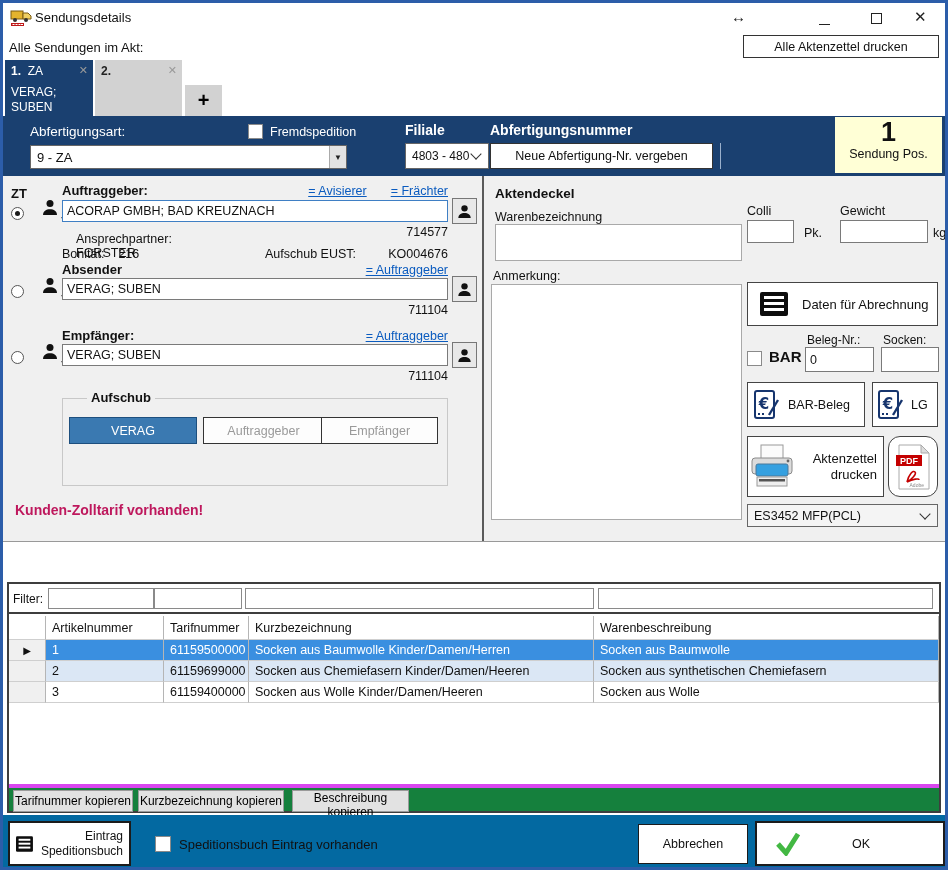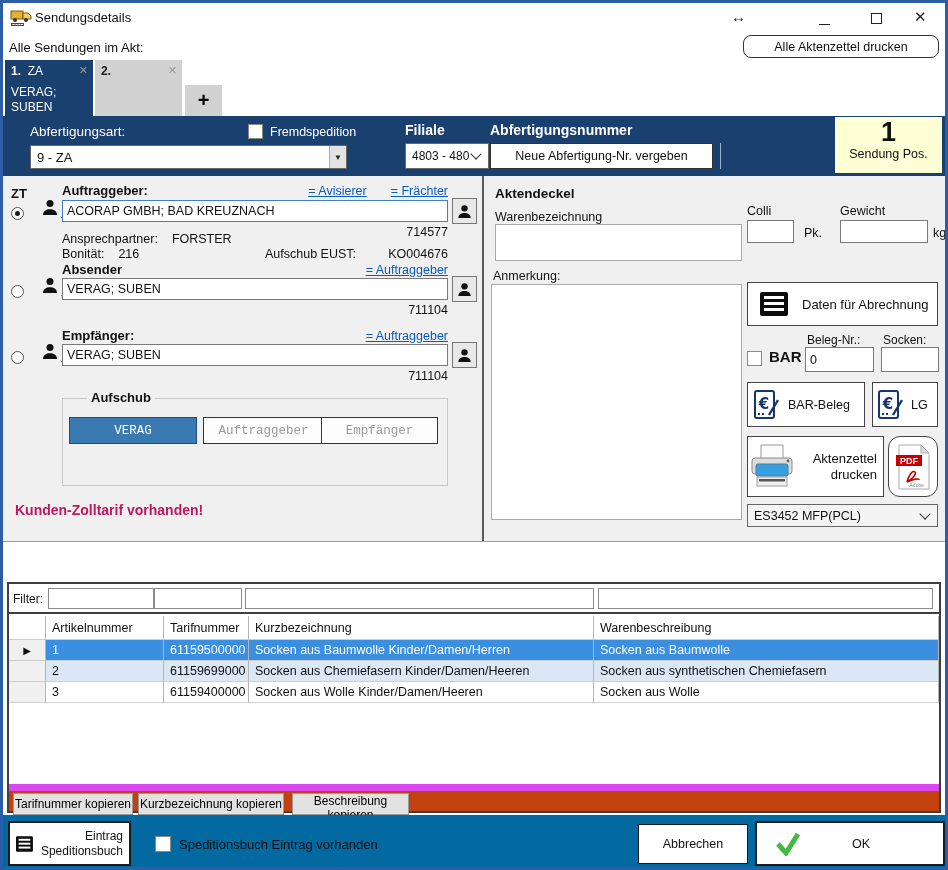--- a/index.html
+++ b/index.html
@@ -11,21 +11,21 @@
   
   .titlebar { position:absolute; top:0; left:0; right:0; height:28px; background:#fff; }
   .title-text { position:absolute; left:32px; top:7px; font-size:13px; }
   .win-ctrl { position:absolute; top:5px; font-size:15px; color:#222; cursor:default; text-align:center; }
   .minbar { display:inline-block; width:11px; height:1.5px; background:#222; }
   .maxbox { display:inline-block; width:11px; height:11px; border:1.5px solid #222; }
 
   
   .lbl { color:#111; }
   .btn { background:#fff; border:1px solid #333; font-family:inherit; font-size:12.5px; color:#111; cursor:pointer; }
-  .print-all { position:absolute; top:32px; right:6px; width:196px; height:23px;border-radius:8px; }
+  .print-all { position:absolute; top:32px; right:6px; width:196px; height:23px; }
   .tab { position:absolute; top:57px; height:56px; padding:4px 6px; font-size:12px; line-height:15px; cursor:pointer; }
   .tab-active { left:2px; width:88px; background:#1a4070; color:#fff; }
   .tab-inactive { left:92px; width:87px; background:#d2d2d2; color:#222; }
   .tab-close { position:absolute; top:3px; right:5px; font-size:11px; color:#999; }
   .tab-add { position:absolute; top:82px; left:182px; width:37px; height:31px; background:#d2d2d2; border:none; font-size:20px; font-weight:bold; text-align:center; cursor:pointer; }
 
   
   .dispatch { position:absolute; top:113px; left:0; right:0; height:60px; background:#1a4070; color:#fff; }
   .combo { position:absolute; background:#fff; border:1px solid #666; color:#111; font-size:13px; display:flex; align-items:center; padding-left:6px; cursor:pointer; }
   .combo-btn { margin-left:auto; width:17px; height:100%; background:#e3e3e3; border-left:1px solid #aaa; display:flex; align-items:center; justify-content:center; font-size:8px; color:#222; }
@@ -45,21 +45,21 @@
   .field { position:absolute; height:22px; border:1px solid #7a7a7a; font-family:inherit; font-size:12.5px; padding:2px 4px; background:#fff; color:#111; }
   .field-focus { border:1px solid #3f7fc4; }
   .num { font-size:12.5px; text-align:right; }
   .radio { position:absolute; width:13px; height:13px; border:1px solid #555; border-radius:50%; background:#fff; cursor:pointer; }
   .radio.checked::after { content:""; position:absolute; left:3px; top:3px; width:5px; height:5px; border-radius:50%; background:#1b1b1b; }
   .person-btn { position:absolute; width:25px; height:26px; background:#e8e8e8; border:1px solid #777; display:flex; align-items:center; justify-content:center; cursor:pointer; }
   .person-add { position:absolute; width:24px; height:24px; cursor:pointer; }
   .person-add .plus { position:absolute; right:-3px; bottom:-3px; font-weight:bold; font-size:12px; color:#000; }
   .aufschub-box { position:absolute; left:59px; top:222px; width:386px; height:88px; border:1px solid #c8c8c8; }
   .aufschub-box legend, .aufschub-legend { position:absolute; top:-9px; left:24px; background:#f0f0f0; padding:0 4px; font-weight:bold; font-size:13px; }
-  .auf-btn { position:absolute; top:18px; height:27px; background:#fdfdfd; border:1px solid #333; font-size:12.5px; color:#9a9a9a; cursor:pointer; font-family:Liberation Mono, monospace; }
+  .auf-btn { position:absolute; top:18px; height:27px; background:#fdfdfd; border:1px solid #333; font-size:12.5px; color:#9a9a9a; cursor:pointer; font-family:Liberation Sans, sans-serif; }
   .auf-btn.sel { background:#3a79b1; color:#fff; border-color:#1d4f7e; }
   .tariff-note { position:absolute; left:12px; top:326px; font-weight:bold; font-size:14px; color:#be185d; }
 
   
   .ta { position:absolute; background:#fff; border:1px solid #a9a9a9; resize:none; font-family:inherit; font-size:12.5px; padding:3px; }
   .icon-btn { position:absolute; background:#fff; border:1px solid #444; display:flex; align-items:center; cursor:pointer; font-family:inherit; font-size:13px; color:#111; }
   .small-lbl { font-size:12px; }
 
   
   .gridarea { position:absolute; top:579px; left:4px; right:4px; height:231px; border:2px solid #3e3e3e; background:#fff; }
@@ -67,21 +67,21 @@
   .filterrow input { position:absolute; top:4px; height:21px; border:1px solid #8a8a8a; font-family:inherit; font-size:12px; padding:1px 4px; }
   .tbl { position:absolute; top:32px; left:0; right:0; }
   .trow { display:grid; grid-template-columns:37px 118px 85px 345px 1fr; }
   .trow > div { padding:2px 6px; font-size:12.5px; border-right:1px solid #b5b5b5; border-bottom:1px solid #cfcfcf; white-space:nowrap; overflow:hidden; }
   .thead > div { height:24px; line-height:20px; background:#fff; color:#111; }
   .tdata { cursor:pointer; height:21px; }
   .tdata > div { height:21px; line-height:17px; }
   .tdata .selcell { background:#f0f0f0; color:#111; font-size:10px; text-align:center; }
   .row-sel { background:#3a8fe0; color:#fff; }
   .row-alt { background:#dbe7f5; }
-  .copystrip { position:absolute; bottom:0; left:0; right:0; height:27px; background:#c2410c; border-top:7px solid #d946ef; }
+  .copystrip { position:absolute; bottom:0; left:0; right:0; height:27px; background:#15803d; border-top:4px solid #d946ef; }
   .copystrip button { position:absolute; top:2px; height:22px; background:#e2e2e2; border:1px solid #9a9a9a; font-family:inherit; font-size:12px; cursor:pointer; }
 
   
   .bottombar { position:absolute; top:812px; left:0; right:0; bottom:0; background:#0369a1; }
   .big-btn { position:absolute; background:#fff; border:2px solid #1b1b1b; cursor:pointer; font-family:inherit; font-size:12.5px; color:#111; display:flex; align-items:center; }
 </style>
 </head>
 <body>
 
 <div class="window">
@@ -168,21 +168,21 @@
         </span>
       </div>
       <input class="field field-focus" style="left: 59px; top: 24px; width: 386px;" value="ACORAP GMBH; BAD KREUZNACH">
       <span class="person-btn" style="left:449px; top:22px;">
         <svg width="15" height="15" viewBox="0 0 16 16">
             <circle cx="8" cy="4.6" r="3.4" fill="#111"></circle>
             <path d="M1.4 15c0-3.6 3-5.4 6.6-5.4s6.6 1.8 6.6 5.4z" fill="#111"></path>
           </svg>
       </span>
       <div class="frow num" style="top:49px; display:block;">714577</div>
-      <div class="frow" style="top:56px; font-size:12.5px;">
+      <div class="frow" style="top:56px; font-size:12.5px;flex-direction:column;">
         <span>Ansprechpartner:</span>
         <span style="margin-left:14px;">FORSTER</span>
       </div>
       <div class="frow" style="top:71px; font-size:12.5px;">
         <span>Bonität:</span>
         <span style="margin-left:14px;">216</span>
         <span style="margin-left:auto;">Aufschub EUST:</span>
         <span style="width:92px; text-align:right;">KO004676</span>
       </div>
 

